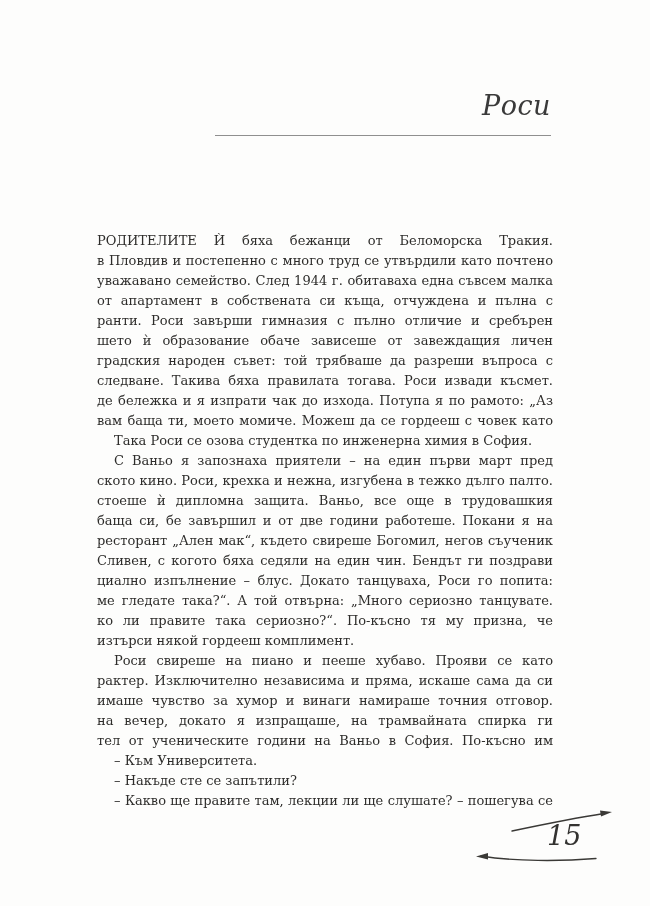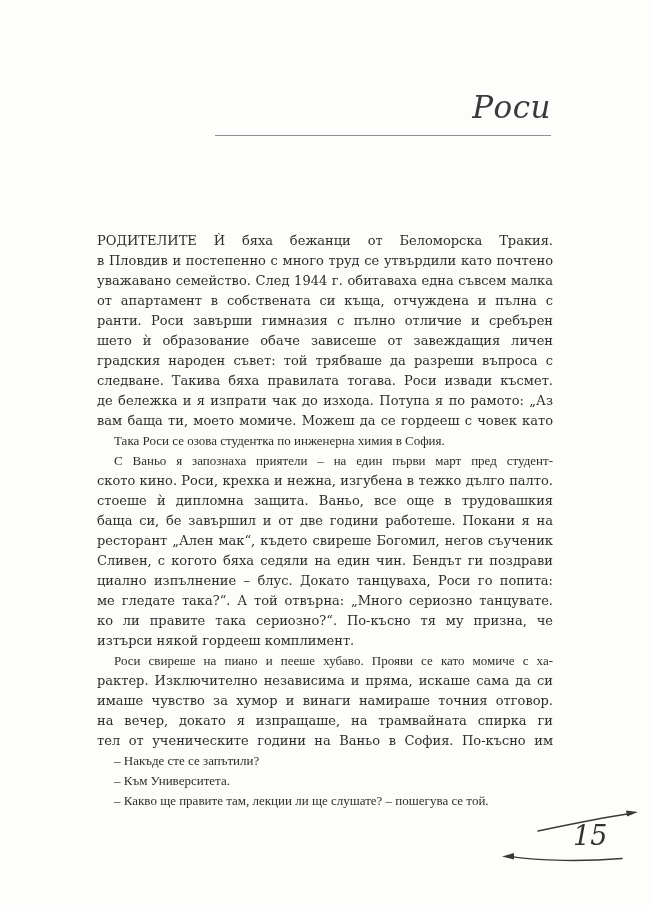--- a/index.html
+++ b/index.html
@@ -11,21 +11,21 @@
     margin: 0 auto;
     background: #fdfdfc;
     font-family: "DejaVu Serif", serif;
     color: #2e2d2b;
     overflow: hidden;
   }
   .chapter-title {
     position: absolute;
     top: 92px;
     right: 99px;
-    font-size: 31px;
+    font-size: 27px;
     font-style: italic;
     font-weight: 400;
     color: #3a3a3a;
     letter-spacing: 0.5px;
     line-height: 1;
     margin: 0;
   }
   .header-rule {
     position: absolute;
     top: 135px;
@@ -43,25 +43,25 @@
     line-height: 20px;
   }
   .para { margin: 0; padding: 0; }
   .line {
     height: 20px;
     overflow: hidden;
     text-align: justify;
     text-align-last: justify;
   }
   .line.last { text-align-last: left; }
-  .line.ind  { text-indent: 17px; font-family: Liberation Serif, serif; }
+  .line.ind  { text-indent: 17px; }
   .pagenum-wrap {
     position: absolute;
     top: 795px;
-    left: 481px;
+    left: 455px;
     width: 170px;
     height: 78px;
   }
   .pagenum {
     position: absolute;
     top: 27px;
     left: 92px;
     font-size: 27px;
     font-style: italic;
     color: #333230;
@@ -111,24 +111,24 @@
 
     <div class="para">
       <div class="line ind">Роси свиреше на пиано и пееше хубаво. Прояви се като момиче с ха-</div>
       <div class="line">рактер. Изключително независима и пряма, искаше сама да си плаща,</div>
       <div class="line">имаше чувство за хумор и винаги намираше точния отговор. Една къс-</div>
       <div class="line">на вечер, докато я изпращаше, на трамвайната спирка ги срещна прия-</div>
       <div class="line last">тел от ученическите години на Ваньо в София. По-късно им стана кум.</div>
     </div>
 
     <div class="para">
-      <div class="line last ind">– Накъде сте се запътили?</div>
+      <div class="line last ind">– Към Университета.</div>
     </div>
     <div class="para">
-      <div class="line last ind">– Към Университета.</div>
+      <div class="line last ind">– Накъде сте се запътили?</div>
     </div>
     <div class="para">
       <div class="line last ind">– Какво ще правите там, лекции ли ще слушате? – пошегува се той.</div>
     </div>
 
   </div>
 
   <div class="pagenum-wrap">
     <svg class="flourish-svg" width="170" height="78" viewBox="0 0 170 78">
 

